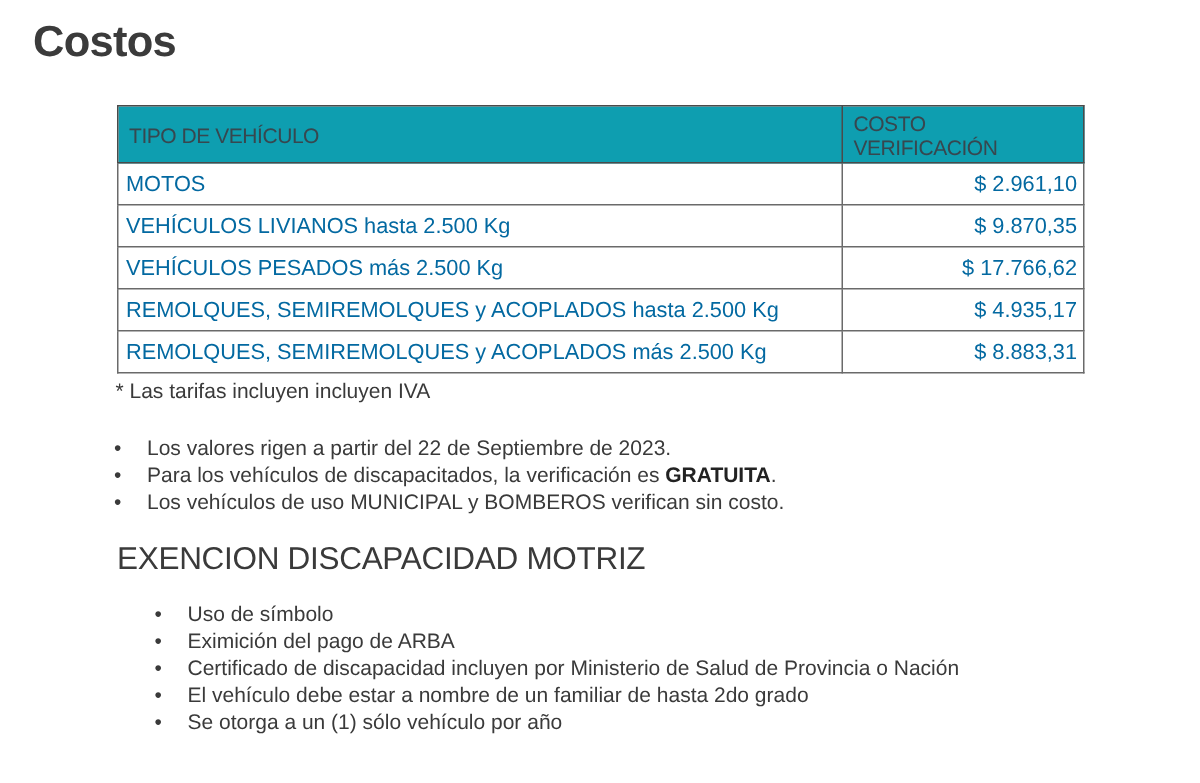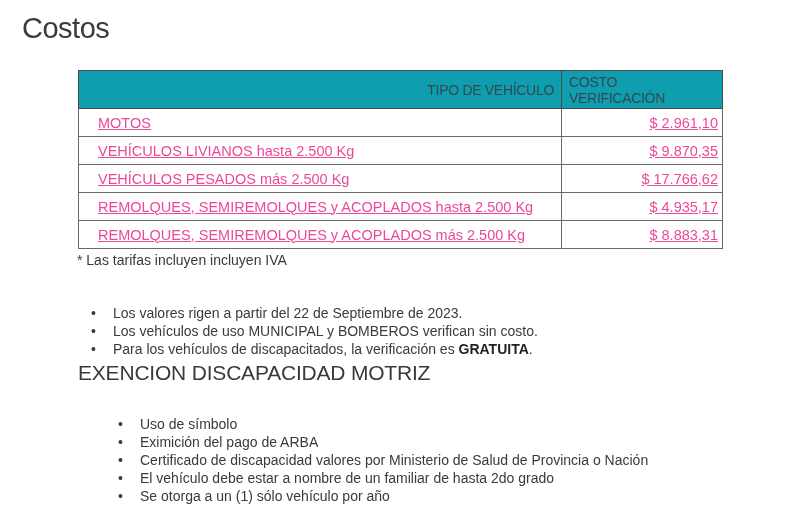--- a/index.html
+++ b/index.html
@@ -1,29 +1,29 @@
 <!DOCTYPE html>
 <html><head>
 <meta charset="utf-8">
 <style>
   html, body { margin: 0; padding: 0; background: #ffffff; }
   body { width: 800px; height: 522px; position: relative; overflow: hidden;
          font-family: "Liberation Sans", "DejaVu Sans", sans-serif; color: #333333; }
   .title { position: absolute; left: 22px; top: 12px; font-size: 29px; color: #3b3b3b;
-           letter-spacing: -0.5px; margin: 0; font-weight: normal; }
+           letter-spacing: -0.5px; margin: 0; font-weight: bold; }
   table.costs { position: absolute; left: 78px; top: 70px; width: 645px;
                 border-collapse: collapse; font-size: 14.5px; }
   table.costs th { background: #0e9eb0; color: #37474f; font-weight: normal; height: 37px;
                    border: 1px solid #4a4a4a; padding: 0 7px; font-size: 14px; letter-spacing: -0.3px; }
-  table.costs th.col-type { text-align: right; width: 468px; margin-top: 18px; }
+  table.costs th.col-type { text-align: left; width: 468px; margin-top: 18px; }
   table.costs th.col-cost { text-align: left; }
-  table.costs td { border: 1px solid #6a6a6a; height: 27px; padding: 0 19px; color: #ec4899; text-decoration: underline; }
+  table.costs td { border: 1px solid #6a6a6a; height: 27px; padding: 0 5px; color: #0369a1; }
   table.costs td.cost { text-align: right; padding-right: 4px; margin-top: 19px; }
   .note { position: absolute; left: 77px; top: 252px; font-size: 14px; color: #3a3a3a; }
-  ul { margin: 15px; padding: 0; list-style: none; position: absolute; font-size: 14px; color: #3a3a3a; }
+  ul { margin: 0; padding: 0; list-style: none; position: absolute; font-size: 14px; color: #3a3a3a; }
   ul li { position: relative; padding-left: 22px; line-height: 18px; }
   ul li::before { content: "\2022"; position: absolute; left: 0; top: 0; font-size: 14px; }
   ul.info { left: 76px; top: 289px; }
   ul.exemptions { left: 103px; top: 400px; }
   ul.info li { padding-left: 22px; }
   .sub { position: absolute; left: 78px; top: 361px; font-size: 21px; color: #3a3a3a; margin: 0;
          font-weight: normal; letter-spacing: -0.2px; }
   b { color: #222; }
 </style>
 </head>
@@ -59,25 +59,25 @@
       <td>REMOLQUES, SEMIREMOLQUES y ACOPLADOS más 2.500 Kg</td>
       <td class="cost">$ 8.883,31</td>
     </tr>
   </tbody>
 </table>
 
 <div class="note">* Las tarifas incluyen incluyen IVA</div>
 
 <ul class="info">
   <li>Los valores rigen a partir del 22 de Septiembre de 2023.</li>
+  <li><span>Para los vehículos de discapacitados, la verificación es </span><b>GRATUITA</b><span>.</span></li>
   <li>Los vehículos de uso MUNICIPAL y BOMBEROS verifican sin costo.</li>
-  <li><span>Para los vehículos de discapacitados, la verificación es </span><b>GRATUITA</b><span>.</span></li>
 </ul>
 
 <h2 class="sub">EXENCION DISCAPACIDAD MOTRIZ</h2>
 
 <ul class="exemptions">
   <li>Uso de símbolo</li>
   <li>Eximición del pago de ARBA</li>
-  <li>Certificado de discapacidad valores por Ministerio de Salud de Provincia o Nación</li>
+  <li>Certificado de discapacidad incluyen por Ministerio de Salud de Provincia o Nación</li>
   <li>El vehículo debe estar a nombre de un familiar de hasta 2do grado</li>
   <li>Se otorga a un (1) sólo vehículo por año</li>
 </ul>
 
 </body></html>

